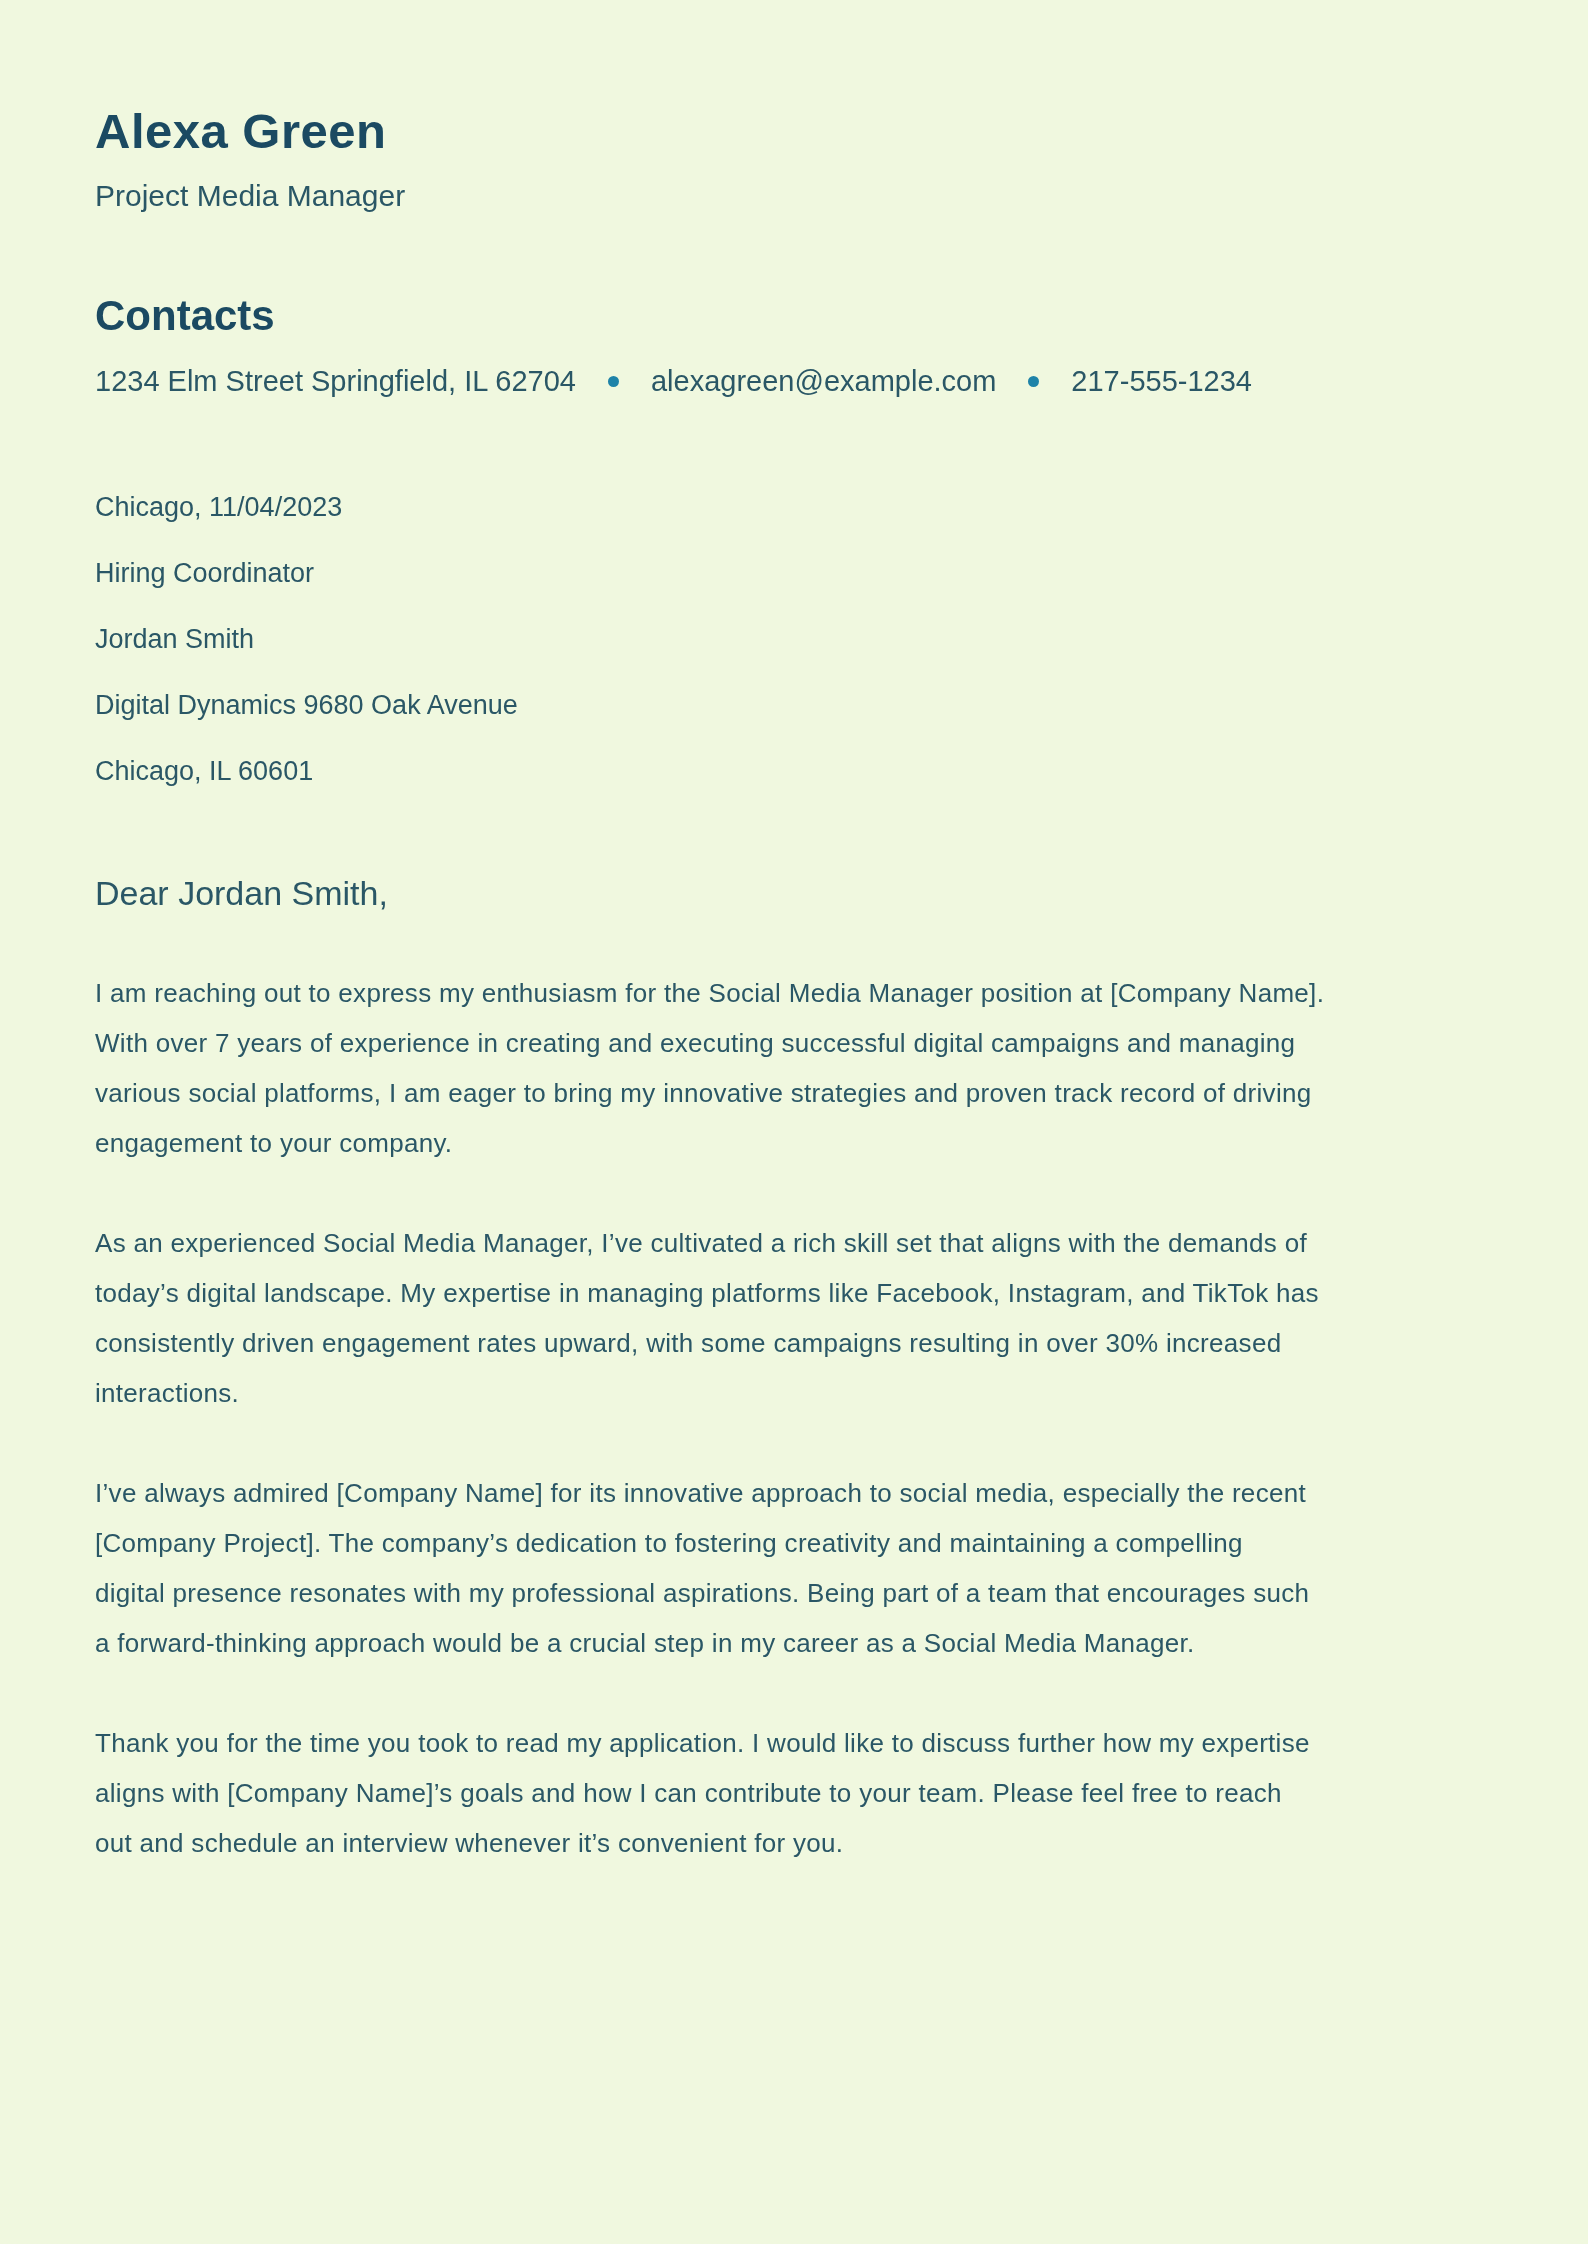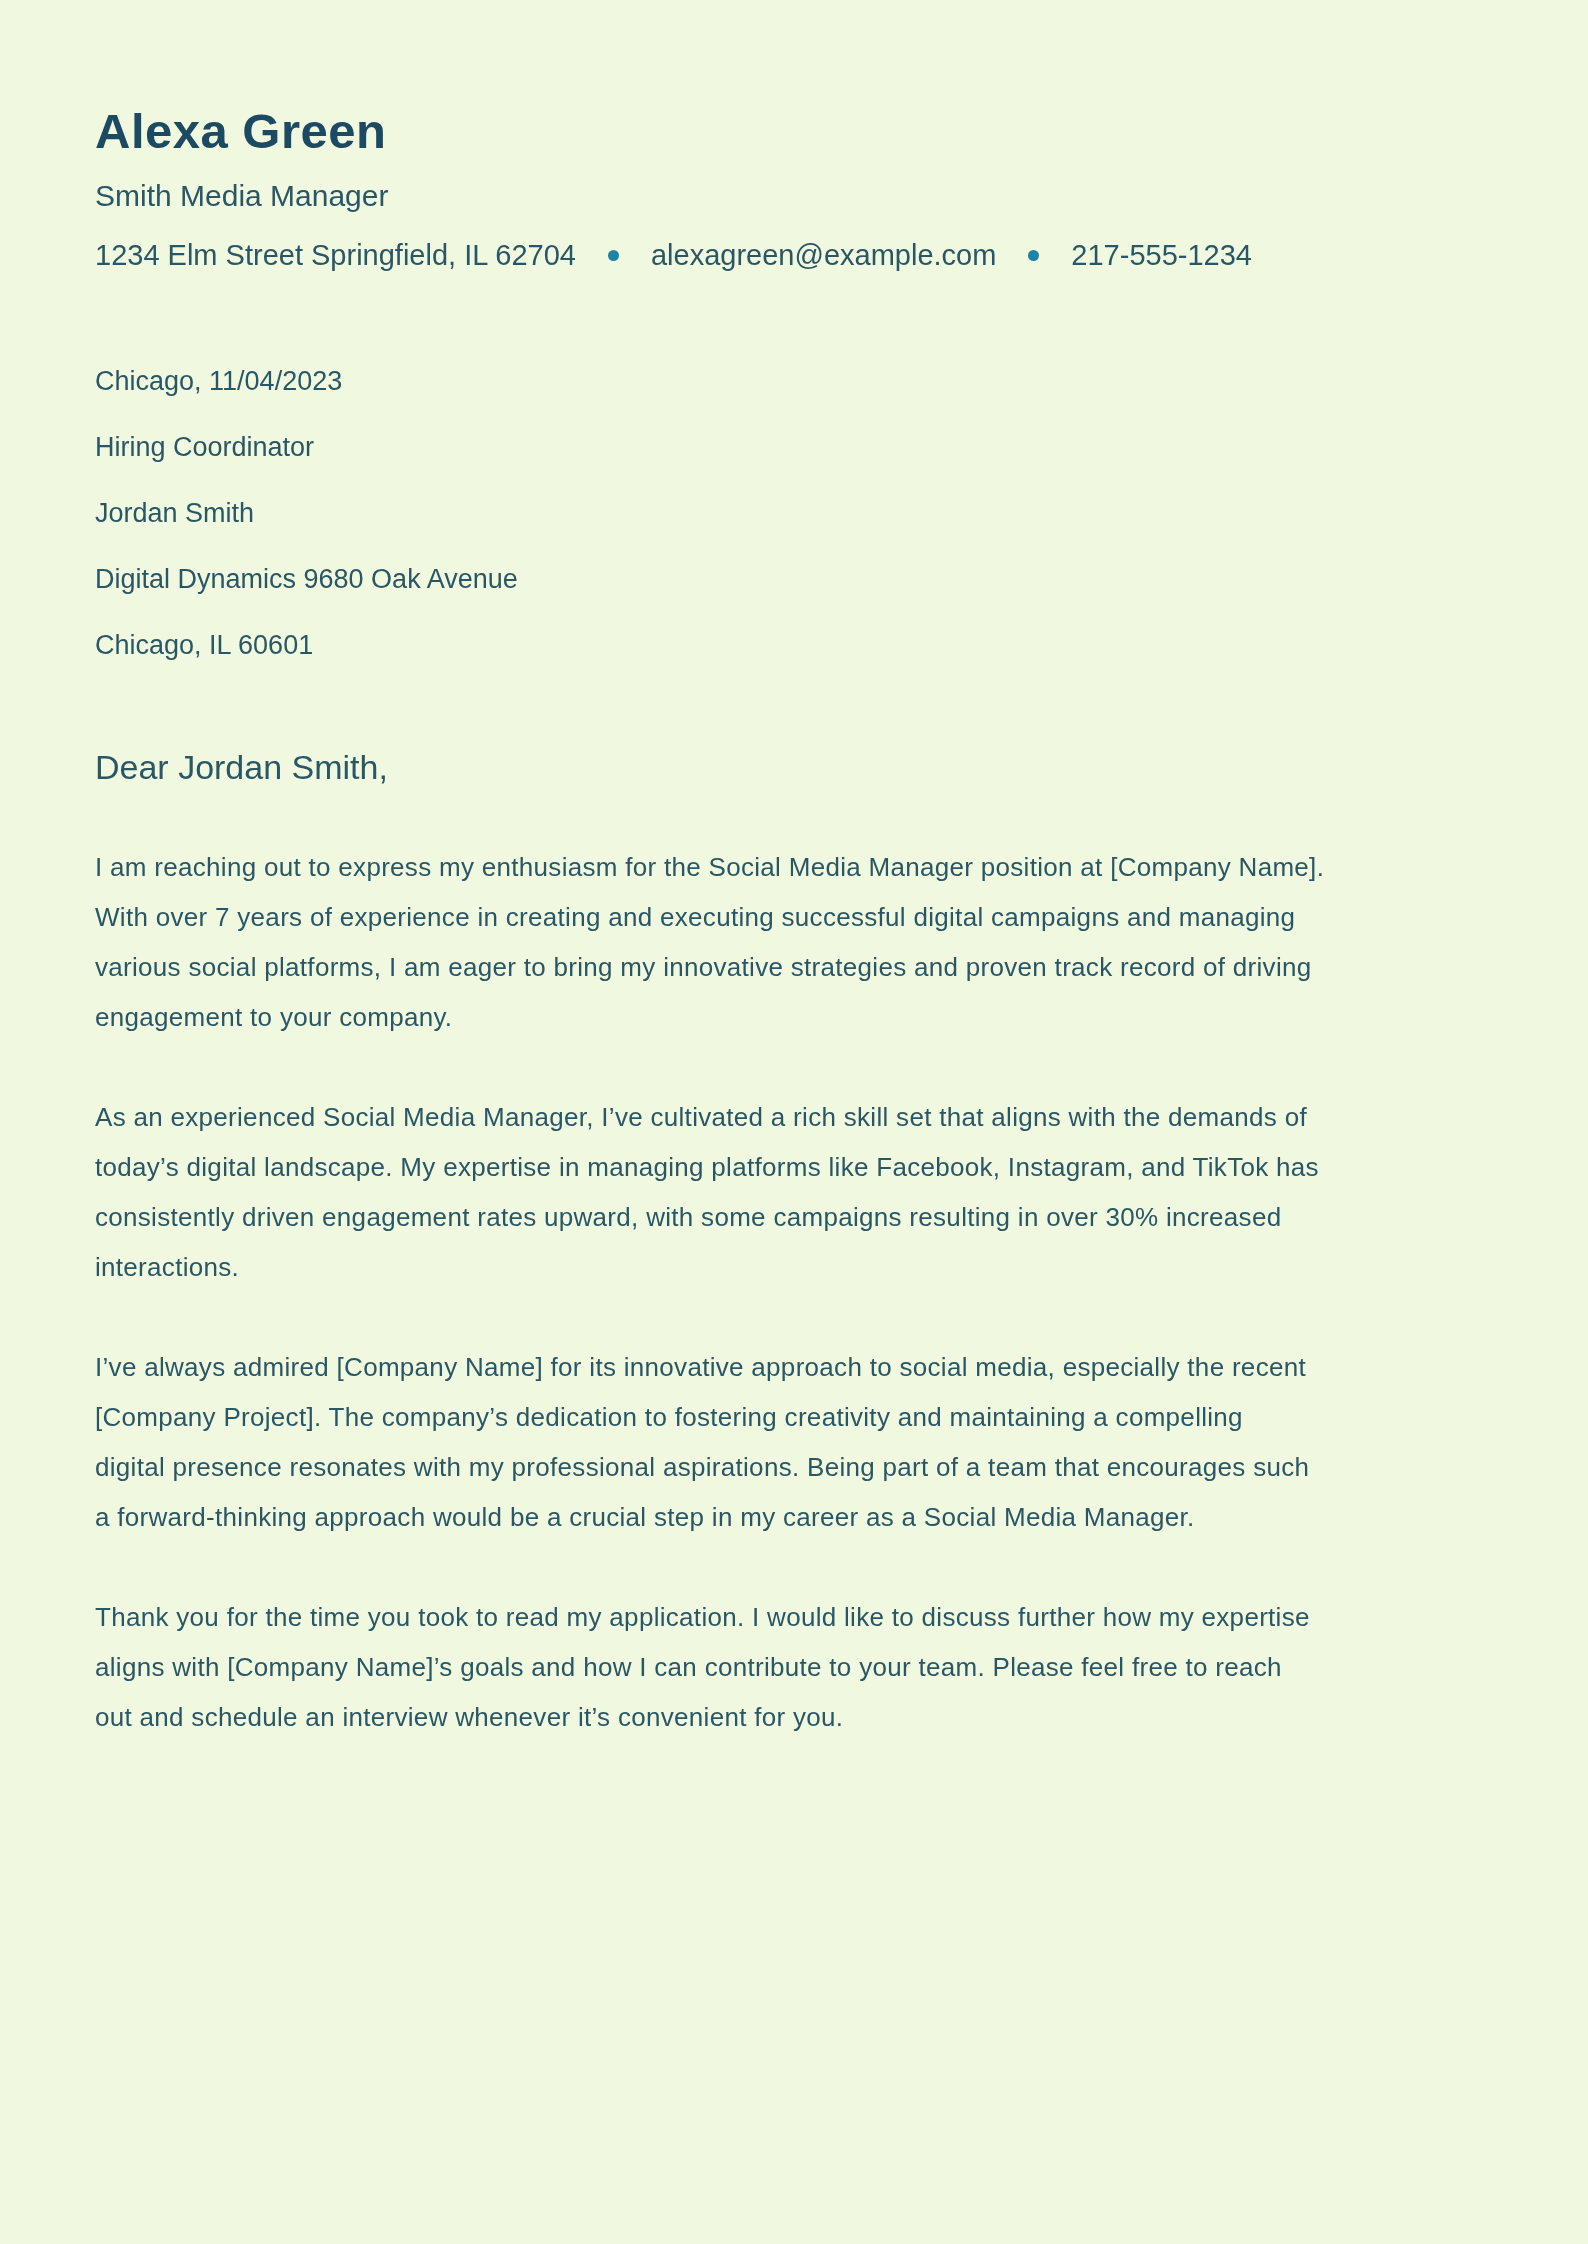--- a/index.html
+++ b/index.html
@@ -88,24 +88,25 @@
     max-width:1398px;
   }
 </style>
 </head>
 <body>
 
 <div class="page">
 
   <header>
     <h1 class="name">Alexa Green</h1>
-    <p class="job-title">Smith Media Manager</p>
+    <p class="job-title">Project Media Manager</p>
   </header>
 
   <section>
+    <h2 class="contacts-heading">Contacts</h2>
     <div class="contact-line">
       <span>1234 Elm Street Springfield, IL 62704</span>
       <span class="dot"></span>
       <span>alexagreen@example.com</span>
       <span class="dot"></span>
       <span>217-555-1234</span>
     </div>
   </section>
 
   <section>

